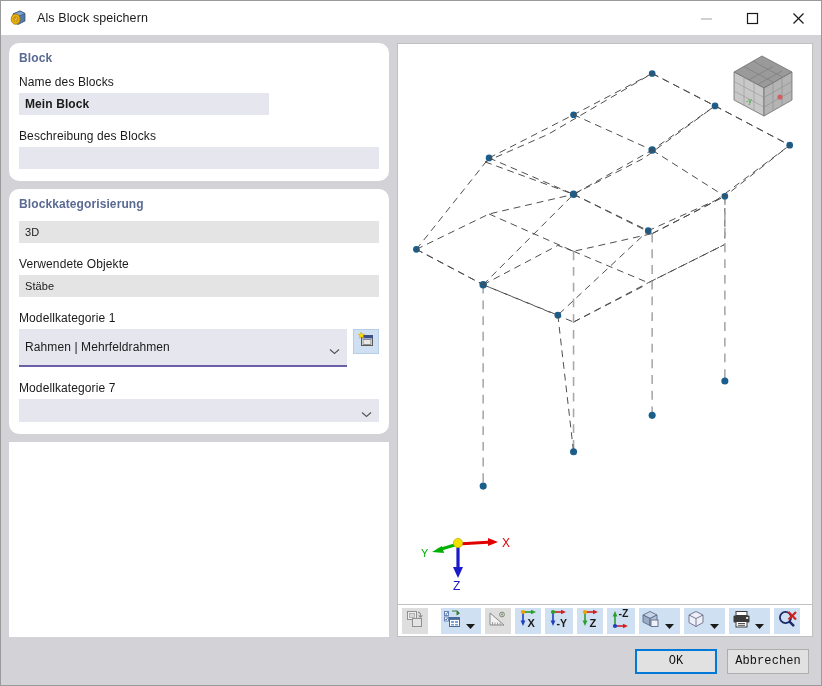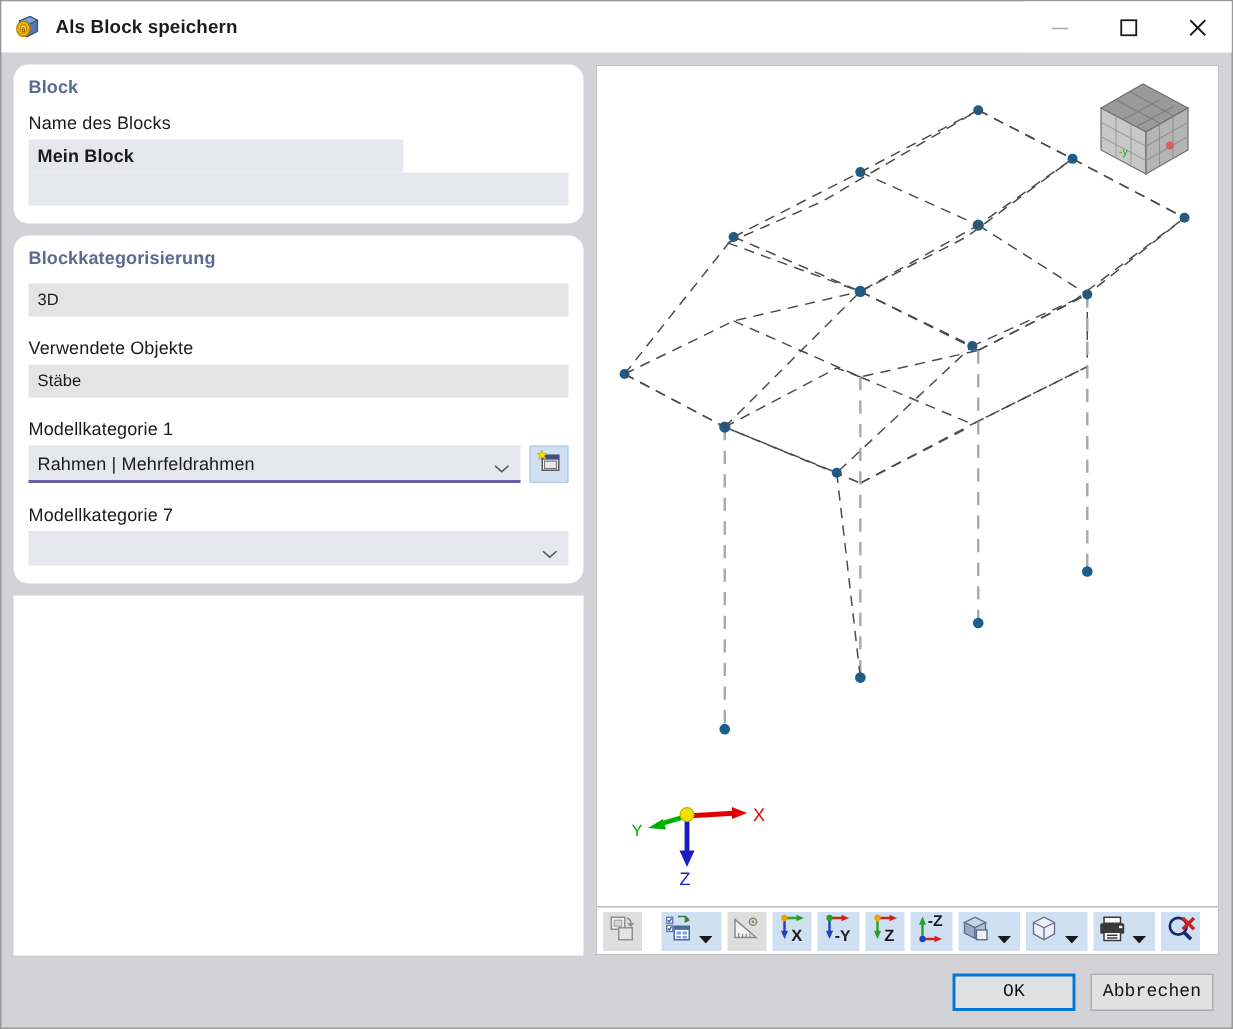--- a/index.html
+++ b/index.html
@@ -26,21 +26,20 @@
     flex-direction: column;
   }
   
   .titlebar {
     height: 34px;
     background: #ffffff;
     display: flex;
     align-items: center;
     flex: 0 0 auto;
     position: relative;
-    font-weight: bold;
   }
   .title-icon {
     width: 20px;
     height: 20px;
     margin-left: 8px;
     margin-right: 8px;
     flex: 0 0 auto;
     position: relative;
   }
   .title-text {
@@ -138,21 +137,21 @@
     box-sizing: border-box;
     display: flex;
     align-items: center;
     justify-content: space-between;
     padding: 0 7px 0 6px;
     font-size: 12px;
     color: #1a1a1a;
     flex: 1 1 auto;
     letter-spacing: .1px;
   }
-  .combo.focused { border-bottom: 2px solid #6b5fa8; height: 25px; gap: 33px; }
+  .combo.focused { border-bottom: 2px solid #6b5fa8; height: 38px; gap: 33px; }
   .chev {
     width: 11px;
     height: 7px;
     flex: 0 0 auto;
   }
   .new-btn {
     width: 26px;
     height: 25px;
     background: #cfe0f2;
     border: 1px solid #b5cde6;
@@ -309,20 +308,21 @@
   <div class="content">
 
     <div class="left-col">
 
       <div class="panel">
         <div class="panel-title">Block</div>
 
         <div class="field-label">Name des Blocks</div>
         <div class="text-input w-name">Mein Block</div>
 
+        <div class="field-label spaced">Beschreibung des Blocks</div>
         <div class="text-input w-full"></div>
       </div>
 
       <div class="panel">
         <div class="panel-title">Blockkategorisierung</div>
 
         <div class="readonly-input w-full">3D</div>
 
         <div class="field-label spaced">Verwendete Objekte</div>
         <div class="readonly-input w-full">Stäbe</div>

